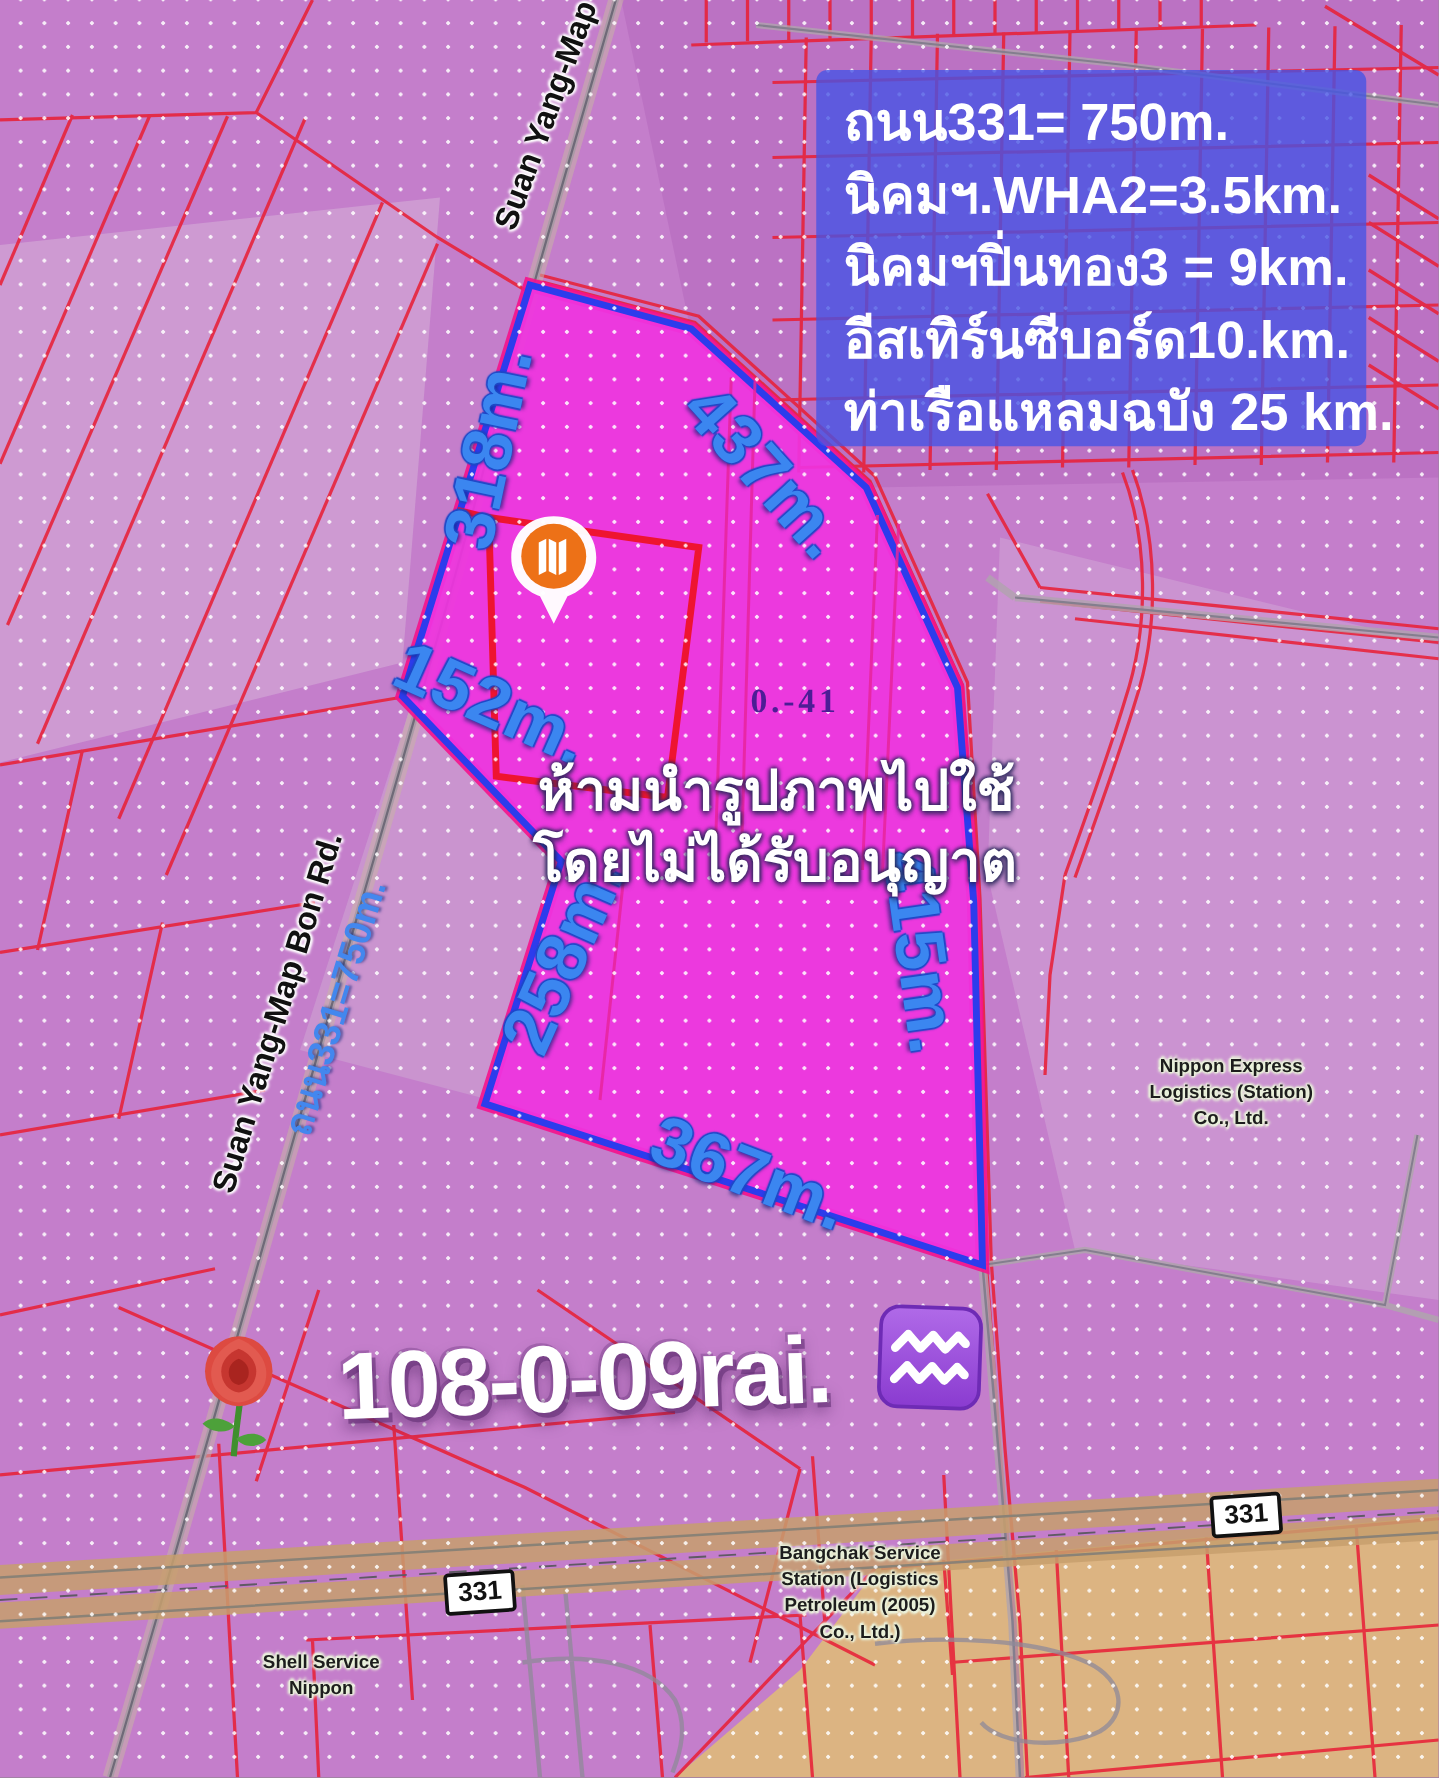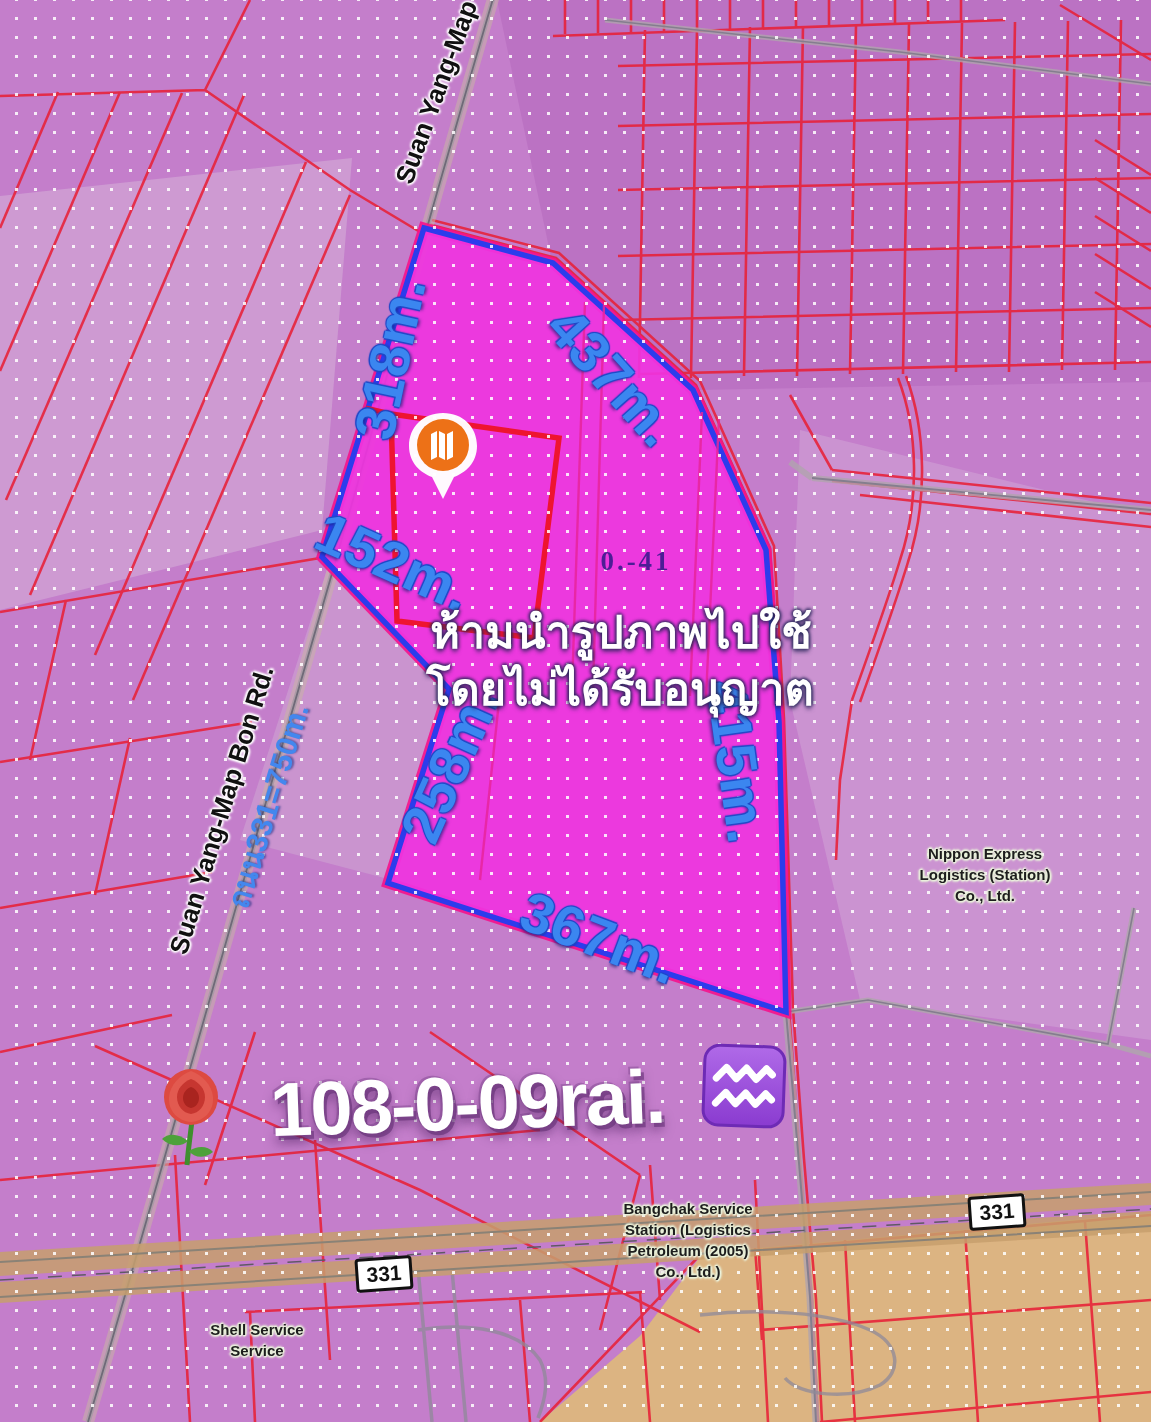--- a/index.html
+++ b/index.html
@@ -168,43 +168,50 @@
   <div class="abs parcelcode" style="left:636px;top:561px;">0.-41</div>
 
   <div class="abs maplabel" style="left:985px;top:874px;">
     <div>Nippon Express</div>
     <div>Logistics (Station)</div>
     <div>Co., Ltd.</div>
   </div>
 
   <div class="abs maplabel" style="left:233px;top:1340px;margin-left:24px;">
     <div>Shell Service</div>
-    <div>Service</div>
-  </div>
-
-  <div class="abs maplabel" style="left:688px;top:1240px;">
+    <div>Nippon</div>
+  </div>
+
+  <div class="abs maplabel" style="left:688px;top:1274px;">
     <div>Bangchak Service</div>
     <div>Station (Logistics</div>
     <div>Petroleum (2005)</div>
     <div>Co., Ltd.)</div>
   </div>
 
   <div class="abs badge" style="left:384px;top:1274px;transform:translate(-50%,-50%) rotate(-4deg);">331</div>
   <div class="abs badge" style="left:997px;top:1212px;transform:translate(-50%,-50%) rotate(-4deg);">331</div>
 
   <div class="abs meas" style="left:390px;top:358px;transform:translate(-50%,-50%) rotate(-78deg);">318m.</div>
   <div class="abs meas" style="left:613px;top:377px;transform:translate(-50%,-50%) rotate(48deg);">437m.</div>
   <div class="abs meas" style="left:394px;top:562px;transform:translate(-50%,-50%) rotate(24deg);">152m.</div>
   <div class="abs meas" style="left:450px;top:764px;transform:translate(-50%,-50%) rotate(-66deg);">258m.</div>
   <div class="abs meas" style="left:737px;top:762px;transform:translate(-50%,-50%) rotate(82deg);">415m.</div>
   <div class="abs meas" style="left:600px;top:938px;transform:translate(-50%,-50%) rotate(21deg);">367m.</div>
 
   <div class="abs watermark" style="left:621px;top:632px;">ห้ามนำรูปภาพไปใช้</div>
   <div class="abs watermark" style="left:620px;top:689px;">โดยไม่ได้รับอนุญาต</div>
 
+  <div id="info-box">
+    <div>ถนน331= 750m.</div>
+    <div>นิคมฯ.WHA2=3.5km.</div>
+    <div>นิคมฯปิ่นทอง3 = 9km.</div>
+    <div>อีสเทิร์นซีบอร์ด10.km.</div>
+    <div>ท่าเรือแหลมฉบัง 25 km.</div>
+  </div>
 
   <svg id="map-pin" class="abs" style="left:443px;top:458px;" width="92" height="102" viewBox="0 0 92 102">
     <g>
       <path d="M46,6 C66,6 80,20 80,39 C80,56 68,66 57,70 L46,92 L35,70 C24,66 12,56 12,39 C12,20 26,6 46,6 Z" fill="#ffffff" opacity="0.97"></path>
       <circle cx="46" cy="38" r="26" fill="#ed7117"></circle>
       <g fill="#ffffff">
         <polygon points="34,27 40,24 40,50 34,53"></polygon>
         <polygon points="42,24 48,27 48,53 42,50"></polygon>
         <polygon points="50,27 56,24 56,50 50,53"></polygon>
       </g>

